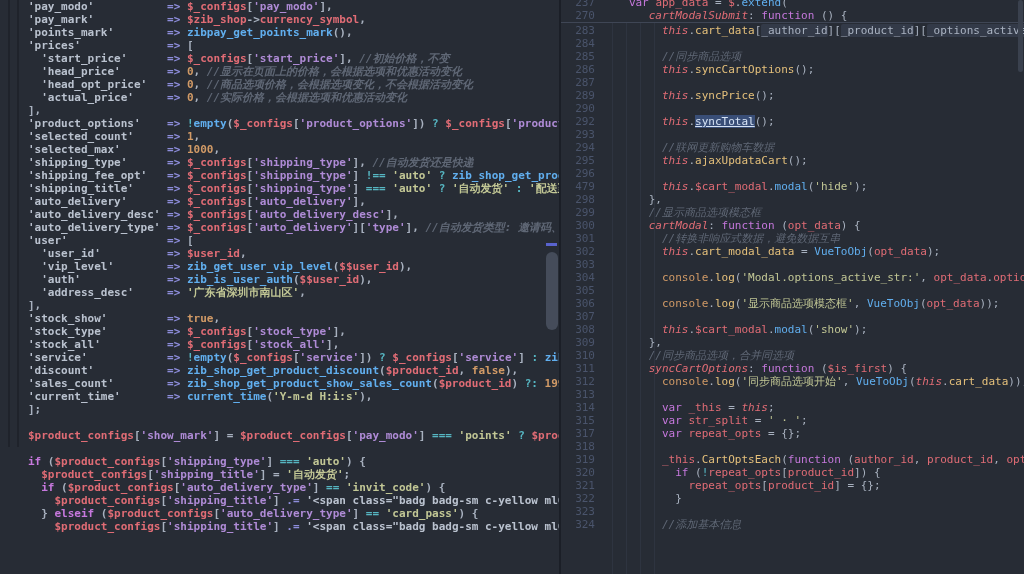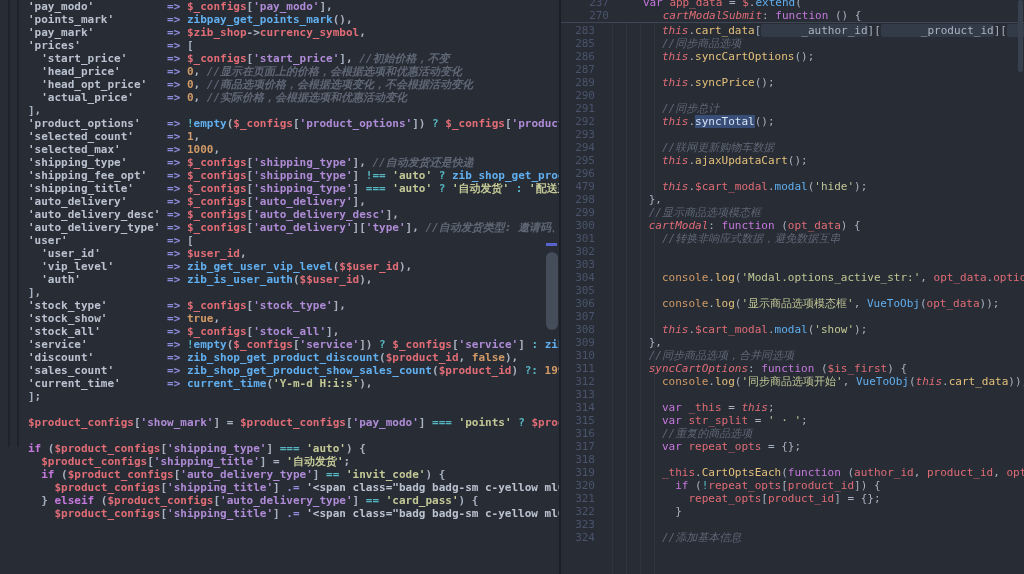--- a/index.html
+++ b/index.html
@@ -12,21 +12,21 @@
   #pane-divider{position:absolute;top:0;left:559px;width:2px;height:574px;background:#1b1f27;}
   
   .guide{position:absolute;width:2px;background:#1f232b;}
   .rguide{position:absolute;width:1px;background:#2e3440;}
   
   .cl{height:13px;min-height:13px;white-space:pre;padding-left:28px;font-weight:bold;}
   .rrow{display:flex;height:13px;white-space:pre;}
   .rrow .num{flex:none;width:34px;text-align:right;padding-right:14px;color:#4a546b;}
   .rrow .code{white-space:pre;}
   #sticky{position:relative;height:22px;overflow:hidden;border-bottom:1px solid #3f4655;
-    background:#272c35;z-index:3;padding-left:14px;}
+    background:#272c35;z-index:3;}
   #sticky .rrow:first-child{margin-top:-4px;}
   #right-lines{position:relative;z-index:1;padding-top:1px;}
   
   #left-scroll-thumb{position:absolute;left:546px;top:252px;width:12px;height:78px;
     border-radius:6px;background:#454c5a;z-index:4;}
   #scroll-marker{position:absolute;left:546px;top:243px;width:11px;height:3px;
     background:#5963ce;z-index:4;}
   #right-scroll-thumb{position:absolute;right:1px;top:0;width:5px;height:72px;
     border-radius:3px;background:#3a414e;z-index:4;}
   
@@ -38,57 +38,58 @@
   .t-fn{color:#61afef;}
   .t-nm{color:#d19a66;}
   .t-op{color:#8d8ddb;}
   .t-oc{color:#56b6c2;}
   .t-kw{color:#c678dd;}
   .t-cm{color:#5f6775;font-style:italic;}
   .t-th{color:#e06c75;font-style:italic;}
   .t-pr{color:#e06c75;font-style:italic;}
   .t-py{color:#e5c07b;}
   .t-cn{color:#d19a66;}
-  .t-ws{color:#aab3c2;background:rgba(130,150,190,.14);border-radius:2px;padding-left:40px;}
-  .t-hs{color:#d6e3f5;background:rgba(80,120,200,.45);border-radius:0;}
+  .t-ws{color:#aab3c2;background:rgba(130,150,190,.14);border-radius:2px;}
+  .t-hs{color:#d6e3f5;background:rgba(80,120,200,.45);border-radius:0;text-decoration:underline;}
 </style>
 </head>
 <body>
 
 <div id="screen">
 
   <div id="left-pane" class="pane">
     <div class="guide" style="left:8px;top:0;height:447px;"></div>
     <div class="guide" style="left:17px;top:0;height:447px;"></div>
     <div id="left-lines">
         <div class="cl"><span class="t-k">'pay_modo'</span><span class="t-p">           </span><span class="t-op">=&gt;</span><span class="t-p"> </span><span class="t-v">$_configs</span><span class="t-p">[</span><span class="t-sv">'pay_modo'</span><span class="t-p">],</span></div>
+        <div class="cl"><span class="t-k">'pay_mark'</span><span class="t-p">           </span><span class="t-op">=&gt;</span><span class="t-p"> </span><span class="t-v">$zib_shop</span><span class="t-p">-&gt;</span><span class="t-v">currency_symbol</span><span class="t-p">,</span></div>
         <div class="cl"><span class="t-k">'points_mark'</span><span class="t-p">        </span><span class="t-op">=&gt;</span><span class="t-p"> </span><span class="t-fn">zibpay_get_points_mark</span><span class="t-p">(),</span></div>
-        <div class="cl"><span class="t-k">'pay_mark'</span><span class="t-p">           </span><span class="t-op">=&gt;</span><span class="t-p"> </span><span class="t-v">$zib_shop</span><span class="t-p">-&gt;</span><span class="t-v">currency_symbol</span><span class="t-p">,</span></div>
         <div class="cl"><span class="t-k">'prices'</span><span class="t-p">             </span><span class="t-op">=&gt;</span><span class="t-p"> [</span></div>
         <div class="cl"><span class="t-p">  </span><span class="t-k">'start_price'</span><span class="t-p">      </span><span class="t-op">=&gt;</span><span class="t-p"> </span><span class="t-v">$_configs</span><span class="t-p">[</span><span class="t-sv">'start_price'</span><span class="t-p">], </span><span class="t-cm">//初始价格，不变</span></div>
         <div class="cl"><span class="t-p">  </span><span class="t-k">'head_price'</span><span class="t-p">       </span><span class="t-op">=&gt;</span><span class="t-p"> </span><span class="t-nm">0</span><span class="t-p">, </span><span class="t-cm">//显示在页面上的价格，会根据选项和优惠活动变化</span></div>
         <div class="cl"><span class="t-p">  </span><span class="t-k">'head_opt_price'</span><span class="t-p">   </span><span class="t-op">=&gt;</span><span class="t-p"> </span><span class="t-nm">0</span><span class="t-p">, </span><span class="t-cm">//商品选项价格，会根据选项变化，不会根据活动变化</span></div>
         <div class="cl"><span class="t-p">  </span><span class="t-k">'actual_price'</span><span class="t-p">     </span><span class="t-op">=&gt;</span><span class="t-p"> </span><span class="t-nm">0</span><span class="t-p">, </span><span class="t-cm">//实际价格，会根据选项和优惠活动变化</span></div>
         <div class="cl"><span class="t-p">],</span></div>
         <div class="cl"><span class="t-k">'product_options'</span><span class="t-p">    </span><span class="t-op">=&gt;</span><span class="t-p"> </span><span class="t-oc">!</span><span class="t-fn">empty</span><span class="t-p">(</span><span class="t-v">$_configs</span><span class="t-p">[</span><span class="t-sv">'product_options'</span><span class="t-p">]) </span><span class="t-oc">?</span><span class="t-p"> </span><span class="t-v">$_configs</span><span class="t-p">[</span><span class="t-sv">'product_options'</span></div>
         <div class="cl"><span class="t-k">'selected_count'</span><span class="t-p">     </span><span class="t-op">=&gt;</span><span class="t-p"> </span><span class="t-nm">1</span><span class="t-p">,</span></div>
         <div class="cl"><span class="t-k">'selected_max'</span><span class="t-p">       </span><span class="t-op">=&gt;</span><span class="t-p"> </span><span class="t-nm">1000</span><span class="t-p">,</span></div>
         <div class="cl"><span class="t-k">'shipping_type'</span><span class="t-p">      </span><span class="t-op">=&gt;</span><span class="t-p"> </span><span class="t-v">$_configs</span><span class="t-p">[</span><span class="t-sv">'shipping_type'</span><span class="t-p">], </span><span class="t-cm">//自动发货还是快递</span></div>
         <div class="cl"><span class="t-k">'shipping_fee_opt'</span><span class="t-p">   </span><span class="t-op">=&gt;</span><span class="t-p"> </span><span class="t-v">$_configs</span><span class="t-p">[</span><span class="t-sv">'shipping_type'</span><span class="t-p">] </span><span class="t-oc">!==</span><span class="t-p"> </span><span class="t-sg">'auto'</span><span class="t-p"> </span><span class="t-oc">?</span><span class="t-p"> </span><span class="t-fn">zib_shop_get_product_shipping_fee_opt</span></div>
         <div class="cl"><span class="t-k">'shipping_title'</span><span class="t-p">     </span><span class="t-op">=&gt;</span><span class="t-p"> </span><span class="t-v">$_configs</span><span class="t-p">[</span><span class="t-sv">'shipping_type'</span><span class="t-p">] </span><span class="t-oc">===</span><span class="t-p"> </span><span class="t-sg">'auto'</span><span class="t-p"> </span><span class="t-oc">?</span><span class="t-p"> </span><span class="t-sg">'自动发货'</span><span class="t-p"> </span><span class="t-oc">:</span><span class="t-p"> </span><span class="t-sg">'配送至'</span></div>
         <div class="cl"><span class="t-k">'auto_delivery'</span><span class="t-p">      </span><span class="t-op">=&gt;</span><span class="t-p"> </span><span class="t-v">$_configs</span><span class="t-p">[</span><span class="t-sv">'auto_delivery'</span><span class="t-p">],</span></div>
         <div class="cl"><span class="t-k">'auto_delivery_desc'</span><span class="t-p"> </span><span class="t-op">=&gt;</span><span class="t-p"> </span><span class="t-v">$_configs</span><span class="t-p">[</span><span class="t-sv">'auto_delivery_desc'</span><span class="t-p">],</span></div>
         <div class="cl"><span class="t-k">'auto_delivery_type'</span><span class="t-p"> </span><span class="t-op">=&gt;</span><span class="t-p"> </span><span class="t-v">$_configs</span><span class="t-p">[</span><span class="t-sv">'auto_delivery'</span><span class="t-p">][</span><span class="t-sv">'type'</span><span class="t-p">], </span><span class="t-cm">//自动发货类型: 邀请码、卡密等</span></div>
         <div class="cl"><span class="t-k">'user'</span><span class="t-p">               </span><span class="t-op">=&gt;</span><span class="t-p"> [</span></div>
         <div class="cl"><span class="t-p">  </span><span class="t-k">'user_id'</span><span class="t-p">          </span><span class="t-op">=&gt;</span><span class="t-p"> </span><span class="t-v">$user_id</span><span class="t-p">,</span></div>
         <div class="cl"><span class="t-p">  </span><span class="t-k">'vip_level'</span><span class="t-p">        </span><span class="t-op">=&gt;</span><span class="t-p"> </span><span class="t-fn">zib_get_user_vip_level</span><span class="t-p">(</span><span class="t-v">$$user_id</span><span class="t-p">),</span></div>
         <div class="cl"><span class="t-p">  </span><span class="t-k">'auth'</span><span class="t-p">             </span><span class="t-op">=&gt;</span><span class="t-p"> </span><span class="t-fn">zib_is_user_auth</span><span class="t-p">(</span><span class="t-v">$$user_id</span><span class="t-p">),</span></div>
+        <div class="cl"><span class="t-p">  </span><span class="t-k">'address_desc'</span><span class="t-p">     </span><span class="t-op">=&gt;</span><span class="t-p"> </span><span class="t-sg">'广东省深圳市南山区'</span><span class="t-p">,</span></div>
         <div class="cl"><span class="t-p">],</span></div>
+        <div class="cl"><span class="t-k">'stock_show'</span><span class="t-p">         </span><span class="t-op">=&gt;</span><span class="t-p"> </span><span class="t-nm">true</span><span class="t-p">,</span></div>
         <div class="cl"><span class="t-k">'stock_type'</span><span class="t-p">         </span><span class="t-op">=&gt;</span><span class="t-p"> </span><span class="t-v">$_configs</span><span class="t-p">[</span><span class="t-sv">'stock_type'</span><span class="t-p">],</span></div>
-        <div class="cl"><span class="t-k">'stock_show'</span><span class="t-p">         </span><span class="t-op">=&gt;</span><span class="t-p"> </span><span class="t-nm">true</span><span class="t-p">,</span></div>
         <div class="cl"><span class="t-k">'stock_all'</span><span class="t-p">          </span><span class="t-op">=&gt;</span><span class="t-p"> </span><span class="t-v">$_configs</span><span class="t-p">[</span><span class="t-sv">'stock_all'</span><span class="t-p">],</span></div>
         <div class="cl"><span class="t-k">'service'</span><span class="t-p">            </span><span class="t-op">=&gt;</span><span class="t-p"> </span><span class="t-oc">!</span><span class="t-fn">empty</span><span class="t-p">(</span><span class="t-v">$_configs</span><span class="t-p">[</span><span class="t-sv">'service'</span><span class="t-p">]) </span><span class="t-oc">?</span><span class="t-p"> </span><span class="t-v">$_configs</span><span class="t-p">[</span><span class="t-sv">'service'</span><span class="t-p">] </span><span class="t-oc">:</span><span class="t-p"> </span><span class="t-fn">zib_shop_get_product_service</span></div>
         <div class="cl"><span class="t-k">'discount'</span><span class="t-p">           </span><span class="t-op">=&gt;</span><span class="t-p"> </span><span class="t-fn">zib_shop_get_product_discount</span><span class="t-p">(</span><span class="t-v">$product_id</span><span class="t-p">, </span><span class="t-nm">false</span><span class="t-p">),</span></div>
         <div class="cl"><span class="t-k">'sales_count'</span><span class="t-p">        </span><span class="t-op">=&gt;</span><span class="t-p"> </span><span class="t-fn">zib_shop_get_product_show_sales_count</span><span class="t-p">(</span><span class="t-v">$product_id</span><span class="t-p">) </span><span class="t-oc">?:</span><span class="t-p"> </span><span class="t-nm">199</span></div>
         <div class="cl"><span class="t-k">'current_time'</span><span class="t-p">       </span><span class="t-op">=&gt;</span><span class="t-p"> </span><span class="t-fn">current_time</span><span class="t-p">(</span><span class="t-sg">'Y-m-d H:i:s'</span><span class="t-p">),</span></div>
         <div class="cl"><span class="t-p">];</span></div>
         <div class="cl"></div>
         <div class="cl"><span class="t-v">$product_configs</span><span class="t-p">[</span><span class="t-sv">'show_mark'</span><span class="t-p">] = </span><span class="t-v">$product_configs</span><span class="t-p">[</span><span class="t-sv">'pay_modo'</span><span class="t-p">] </span><span class="t-oc">===</span><span class="t-p"> </span><span class="t-sg">'points'</span><span class="t-p"> </span><span class="t-oc">?</span><span class="t-p"> </span><span class="t-v">$product_configs</span></div>
         <div class="cl"></div>
         <div class="cl"><span class="t-kw">if</span><span class="t-p"> (</span><span class="t-v">$product_configs</span><span class="t-p">[</span><span class="t-sv">'shipping_type'</span><span class="t-p">] </span><span class="t-oc">===</span><span class="t-p"> </span><span class="t-sg">'auto'</span><span class="t-p">) {</span></div>
@@ -108,51 +109,50 @@
     <div class="rguide" style="left:612px;top:22px;height:552px;left:51px;"></div>
     <div class="rguide" style="top:22px;height:552px;left:65px;"></div>
     <div class="rguide" style="top:22px;height:552px;left:79px;"></div>
     <div class="rguide" style="top:22px;height:552px;left:93px;"></div>
     <div id="sticky">
         <div class="rrow"><span class="num">237</span><span class="code"><span class="t-p">   </span><span class="t-kw">var</span><span class="t-p"> </span><span class="t-v">app_data</span><span class="t-p"> = </span><span class="t-v">$</span><span class="t-p">.</span><span class="t-fn">extend</span><span class="t-p">(</span></span></div>
         <div class="rrow"><span class="num">270</span><span class="code"><span class="t-p">      </span><span class="t-pr">cartModalSubmit</span><span class="t-p">: </span><span class="t-kw">function</span><span class="t-p"> () {</span></span></div>
       </div>
     <div id="right-lines">
         <div class="rrow"><span class="num">283</span><span class="code"><span class="t-p">        </span><span class="t-th">this</span><span class="t-p">.</span><span class="t-py">cart_data</span><span class="t-p">[</span><span class="t-ws">_author_id</span><span class="t-p">][</span><span class="t-ws">_product_id</span><span class="t-p">][</span><span class="t-ws">_options_active_str</span></span></div>
+        <div class="rrow"><span class="num">284</span><span class="code"></span></div>
         <div class="rrow"><span class="num">285</span><span class="code"><span class="t-cm">        //同步商品选项</span></span></div>
         <div class="rrow"><span class="num">286</span><span class="code"><span class="t-p">        </span><span class="t-th">this</span><span class="t-p">.</span><span class="t-py">syncCartOptions</span><span class="t-p">();</span></span></div>
         <div class="rrow"><span class="num">287</span><span class="code"></span></div>
         <div class="rrow"><span class="num">289</span><span class="code"><span class="t-p">        </span><span class="t-th">this</span><span class="t-p">.</span><span class="t-py">syncPrice</span><span class="t-p">();</span></span></div>
         <div class="rrow"><span class="num">290</span><span class="code"></span></div>
-        <div class="rrow"><span class="num">291</span><span class="code"><span class="t-cm">        //同步总计</span></span></div>
         <div class="rrow"><span class="num">292</span><span class="code"><span class="t-p">        </span><span class="t-th">this</span><span class="t-p">.</span><span class="t-hs">syncTotal</span><span class="t-p">();</span></span></div>
         <div class="rrow"><span class="num">293</span><span class="code"></span></div>
         <div class="rrow"><span class="num">294</span><span class="code"><span class="t-cm">        //联网更新购物车数据</span></span></div>
         <div class="rrow"><span class="num">295</span><span class="code"><span class="t-p">        </span><span class="t-th">this</span><span class="t-p">.</span><span class="t-py">ajaxUpdataCart</span><span class="t-p">();</span></span></div>
         <div class="rrow"><span class="num">296</span><span class="code"></span></div>
         <div class="rrow"><span class="num">479</span><span class="code"><span class="t-p">        </span><span class="t-th">this</span><span class="t-p">.</span><span class="t-v">$cart_modal</span><span class="t-p">.</span><span class="t-fn">modal</span><span class="t-p">(</span><span class="t-sg">'hide'</span><span class="t-p">);</span></span></div>
         <div class="rrow"><span class="num">298</span><span class="code"><span class="t-p">      },</span></span></div>
         <div class="rrow"><span class="num">299</span><span class="code"><span class="t-cm">      //显示商品选项模态框</span></span></div>
         <div class="rrow"><span class="num">300</span><span class="code"><span class="t-p">      </span><span class="t-pr">cartModal</span><span class="t-p">: </span><span class="t-kw">function</span><span class="t-p"> (</span><span class="t-v">opt_data</span><span class="t-p">) {</span></span></div>
         <div class="rrow"><span class="num">301</span><span class="code"><span class="t-cm">        //转换非响应式数据，避免数据互串</span></span></div>
-        <div class="rrow"><span class="num">302</span></div>
+        <div class="rrow"><span class="num">302</span><span class="code"><span class="t-p">        </span><span class="t-th">this</span><span class="t-p">.</span><span class="t-py">cart_modal_data</span><span class="t-p"> = </span><span class="t-fn">VueToObj</span><span class="t-p">(</span><span class="t-v">opt_data</span><span class="t-p">);</span></span></div>
         <div class="rrow"><span class="num">303</span><span class="code"></span></div>
         <div class="rrow"><span class="num">304</span><span class="code"><span class="t-p">        </span><span class="t-cn">console</span><span class="t-p">.</span><span class="t-py">log</span><span class="t-p">(</span><span class="t-sg">'Modal.options_active_str:'</span><span class="t-p">, </span><span class="t-v">opt_data</span><span class="t-p">.</span><span class="t-v">options_active_str</span></span></div>
         <div class="rrow"><span class="num">305</span><span class="code"></span></div>
         <div class="rrow"><span class="num">306</span><span class="code"><span class="t-p">        </span><span class="t-cn">console</span><span class="t-p">.</span><span class="t-py">log</span><span class="t-p">(</span><span class="t-sg">'显示商品选项模态框'</span><span class="t-p">, </span><span class="t-fn">VueToObj</span><span class="t-p">(</span><span class="t-v">opt_data</span><span class="t-p">));</span></span></div>
         <div class="rrow"><span class="num">307</span><span class="code"></span></div>
         <div class="rrow"><span class="num">308</span><span class="code"><span class="t-p">        </span><span class="t-th">this</span><span class="t-p">.</span><span class="t-v">$cart_modal</span><span class="t-p">.</span><span class="t-fn">modal</span><span class="t-p">(</span><span class="t-sg">'show'</span><span class="t-p">);</span></span></div>
         <div class="rrow"><span class="num">309</span><span class="code"><span class="t-p">      },</span></span></div>
         <div class="rrow"><span class="num">310</span><span class="code"><span class="t-cm">      //同步商品选项，合并同选项</span></span></div>
         <div class="rrow"><span class="num">311</span><span class="code"><span class="t-p">      </span><span class="t-pr">syncCartOptions</span><span class="t-p">: </span><span class="t-kw">function</span><span class="t-p"> (</span><span class="t-v">$is_first</span><span class="t-p">) {</span></span></div>
         <div class="rrow"><span class="num">312</span><span class="code"><span class="t-p">        </span><span class="t-cn">console</span><span class="t-p">.</span><span class="t-py">log</span><span class="t-p">(</span><span class="t-sg">'同步商品选项开始'</span><span class="t-p">, </span><span class="t-fn">VueToObj</span><span class="t-p">(</span><span class="t-th">this</span><span class="t-p">.</span><span class="t-py">cart_data</span><span class="t-p">));</span></span></div>
         <div class="rrow"><span class="num">313</span><span class="code"></span></div>
         <div class="rrow"><span class="num">314</span><span class="code"><span class="t-p">        </span><span class="t-kw">var</span><span class="t-p"> </span><span class="t-v">_this</span><span class="t-p"> = </span><span class="t-th">this</span><span class="t-p">;</span></span></div>
         <div class="rrow"><span class="num">315</span><span class="code"><span class="t-p">        </span><span class="t-kw">var</span><span class="t-p"> </span><span class="t-v">str_split</span><span class="t-p"> = </span><span class="t-sg">' · '</span><span class="t-p">;</span></span></div>
-        <div class="rrow"><span class="num">316</span><span class="code"><span class="t-cm">        //重复的商品选项</span></span></div>
         <div class="rrow"><span class="num">317</span><span class="code"><span class="t-p">        </span><span class="t-kw">var</span><span class="t-p"> </span><span class="t-v">repeat_opts</span><span class="t-p"> = {};</span></span></div>
         <div class="rrow"><span class="num">318</span><span class="code"></span></div>
         <div class="rrow"><span class="num">319</span><span class="code"><span class="t-p">        </span><span class="t-v">_this</span><span class="t-p">.</span><span class="t-py">CartOptsEach</span><span class="t-p">(</span><span class="t-kw">function</span><span class="t-p"> (</span><span class="t-v">author_id</span><span class="t-p">, </span><span class="t-v">product_id</span><span class="t-p">, </span><span class="t-v">opt_data</span></span></div>
         <div class="rrow"><span class="num">320</span><span class="code"><span class="t-p">          </span><span class="t-kw">if</span><span class="t-p"> (</span><span class="t-oc">!</span><span class="t-v">repeat_opts</span><span class="t-p">[</span><span class="t-v">product_id</span><span class="t-p">]) {</span></span></div>
         <div class="rrow"><span class="num">321</span><span class="code"><span class="t-p">            </span><span class="t-v">repeat_opts</span><span class="t-p">[</span><span class="t-v">product_id</span><span class="t-p">] = {};</span></span></div>
         <div class="rrow"><span class="num">322</span><span class="code"><span class="t-p">          }</span></span></div>
         <div class="rrow"><span class="num">323</span><span class="code"></span></div>
         <div class="rrow"><span class="num">324</span><span class="code"><span class="t-cm">        //添加基本信息</span></span></div>
       </div>
     <div id="right-scroll-thumb"></div>

